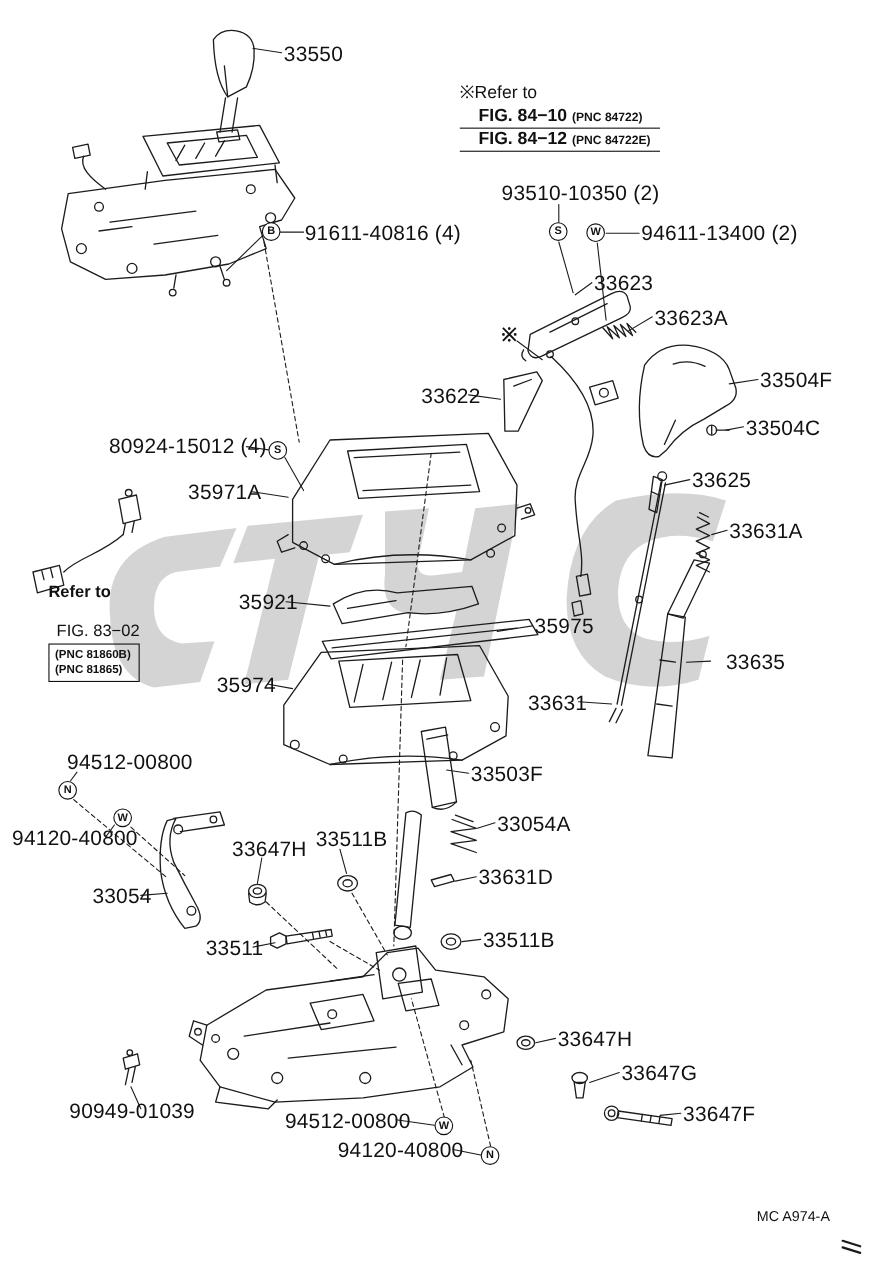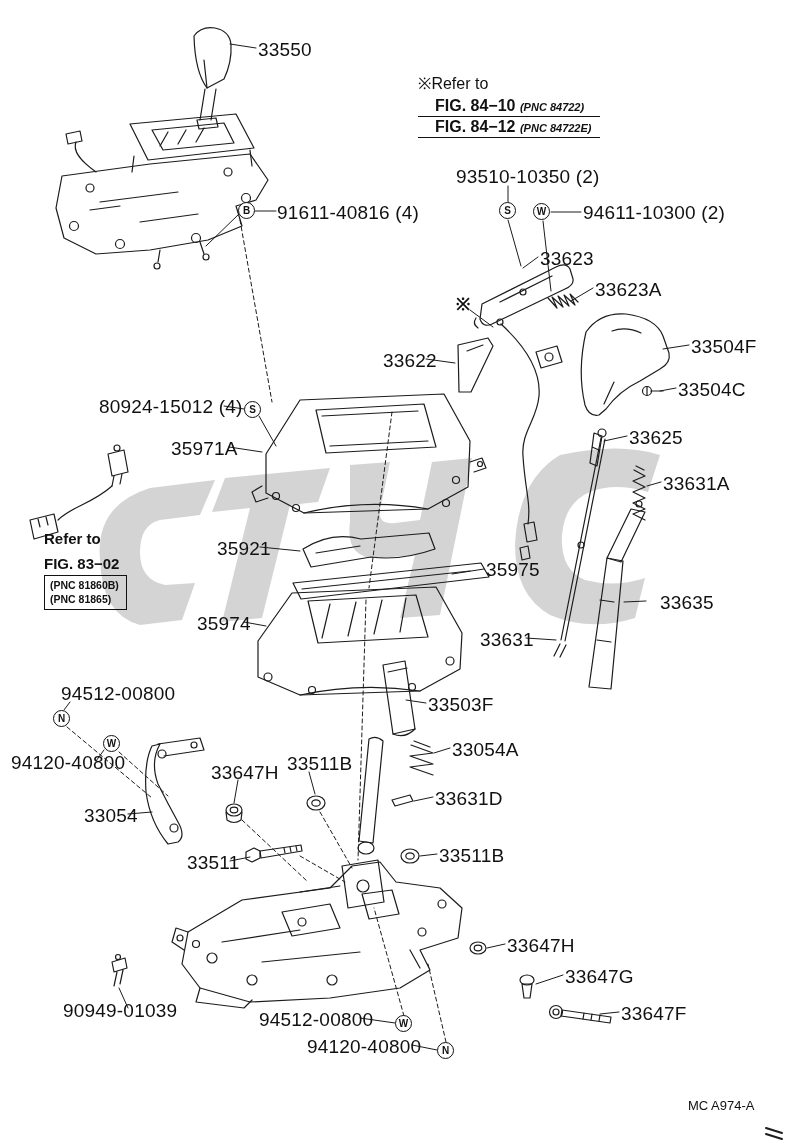--- a/index.html
+++ b/index.html
@@ -18,24 +18,24 @@
     position:absolute; width:17px; height:17px; border:1.6px solid #111;
     border-radius:50%; font-size:10px; font-weight:700; background:#fff;
     display:flex; align-items:center; justify-content:center; line-height:1;
   }
   .note-top { position:absolute; left:418px; top:72px; }
   .nt-refer { font-size:16px; font-weight:400; margin-bottom:2px; }
   .nt-row {
     font-size:16px; font-weight:700; border-bottom:1.5px solid #111;
     padding:1px 8px 1px 17px; white-space:nowrap;
   }
-  .nt-row .pnc { font-size:11px; font-weight:700;font-style:italic; }
+  .nt-row .pnc { font-size:11px; font-weight:700; }
   .note-left { position:absolute; left:44px; top:530px; }
   .nl-refer { font-size:15px; font-weight:700; }
-  .nl-fig { font-size:15px; font-weight:700; margin-top:8px; }
+  .nl-fig { font-size:15px; font-weight:400; margin-top:18px;text-align:right; }
   .pnc-box {
     border:1.4px solid #111; padding:2px 7px 3px 5px; margin-top:3px;
     font-size:10.5px; font-weight:600; line-height:1.35; white-space:nowrap;
   }
   .footer-code { position:absolute; left:688px; top:1098px; font-size:13px; font-weight:400; }
   .asterisk { font-size:17px; font-weight:700; }
 </style>
 </head>
 <body>
 
@@ -339,21 +339,21 @@
     <div class="nl-fig">FIG. 83−02</div>
     <div class="pnc-box">
       <div>(PNC 81860B)</div>
       <div>(PNC 81865)</div>
     </div>
   </div>
 
   <div class="lbl" style="left:258px;top:40px">33550</div>
   <div class="lbl" style="left:456px;top:167px">93510-10350 (2)</div>
   <div class="lbl" style="left:277px;top:203px">91611-40816 (4)</div>
-  <div class="lbl" style="left:583px;top:203px">94611-10300 (2)</div>
+  <div class="lbl" style="left:583px;top:203px">94611-13400 (2)</div>
   <div class="lbl" style="left:540px;top:249px">33623</div>
   <div class="lbl" style="left:595px;top:280px">33623A</div>
   <div class="lbl" style="left:691px;top:337px">33504F</div>
   <div class="lbl" style="left:383px;top:351px">33622</div>
   <div class="lbl" style="left:678px;top:380px">33504C</div>
   <div class="lbl" style="left:99px;top:397px">80924-15012 (4)</div>
   <div class="lbl" style="left:171px;top:439px">35971A</div>
   <div class="lbl" style="left:629px;top:428px">33625</div>
   <div class="lbl" style="left:663px;top:474px">33631A</div>
   <div class="lbl" style="left:217px;top:539px">35921</div>

